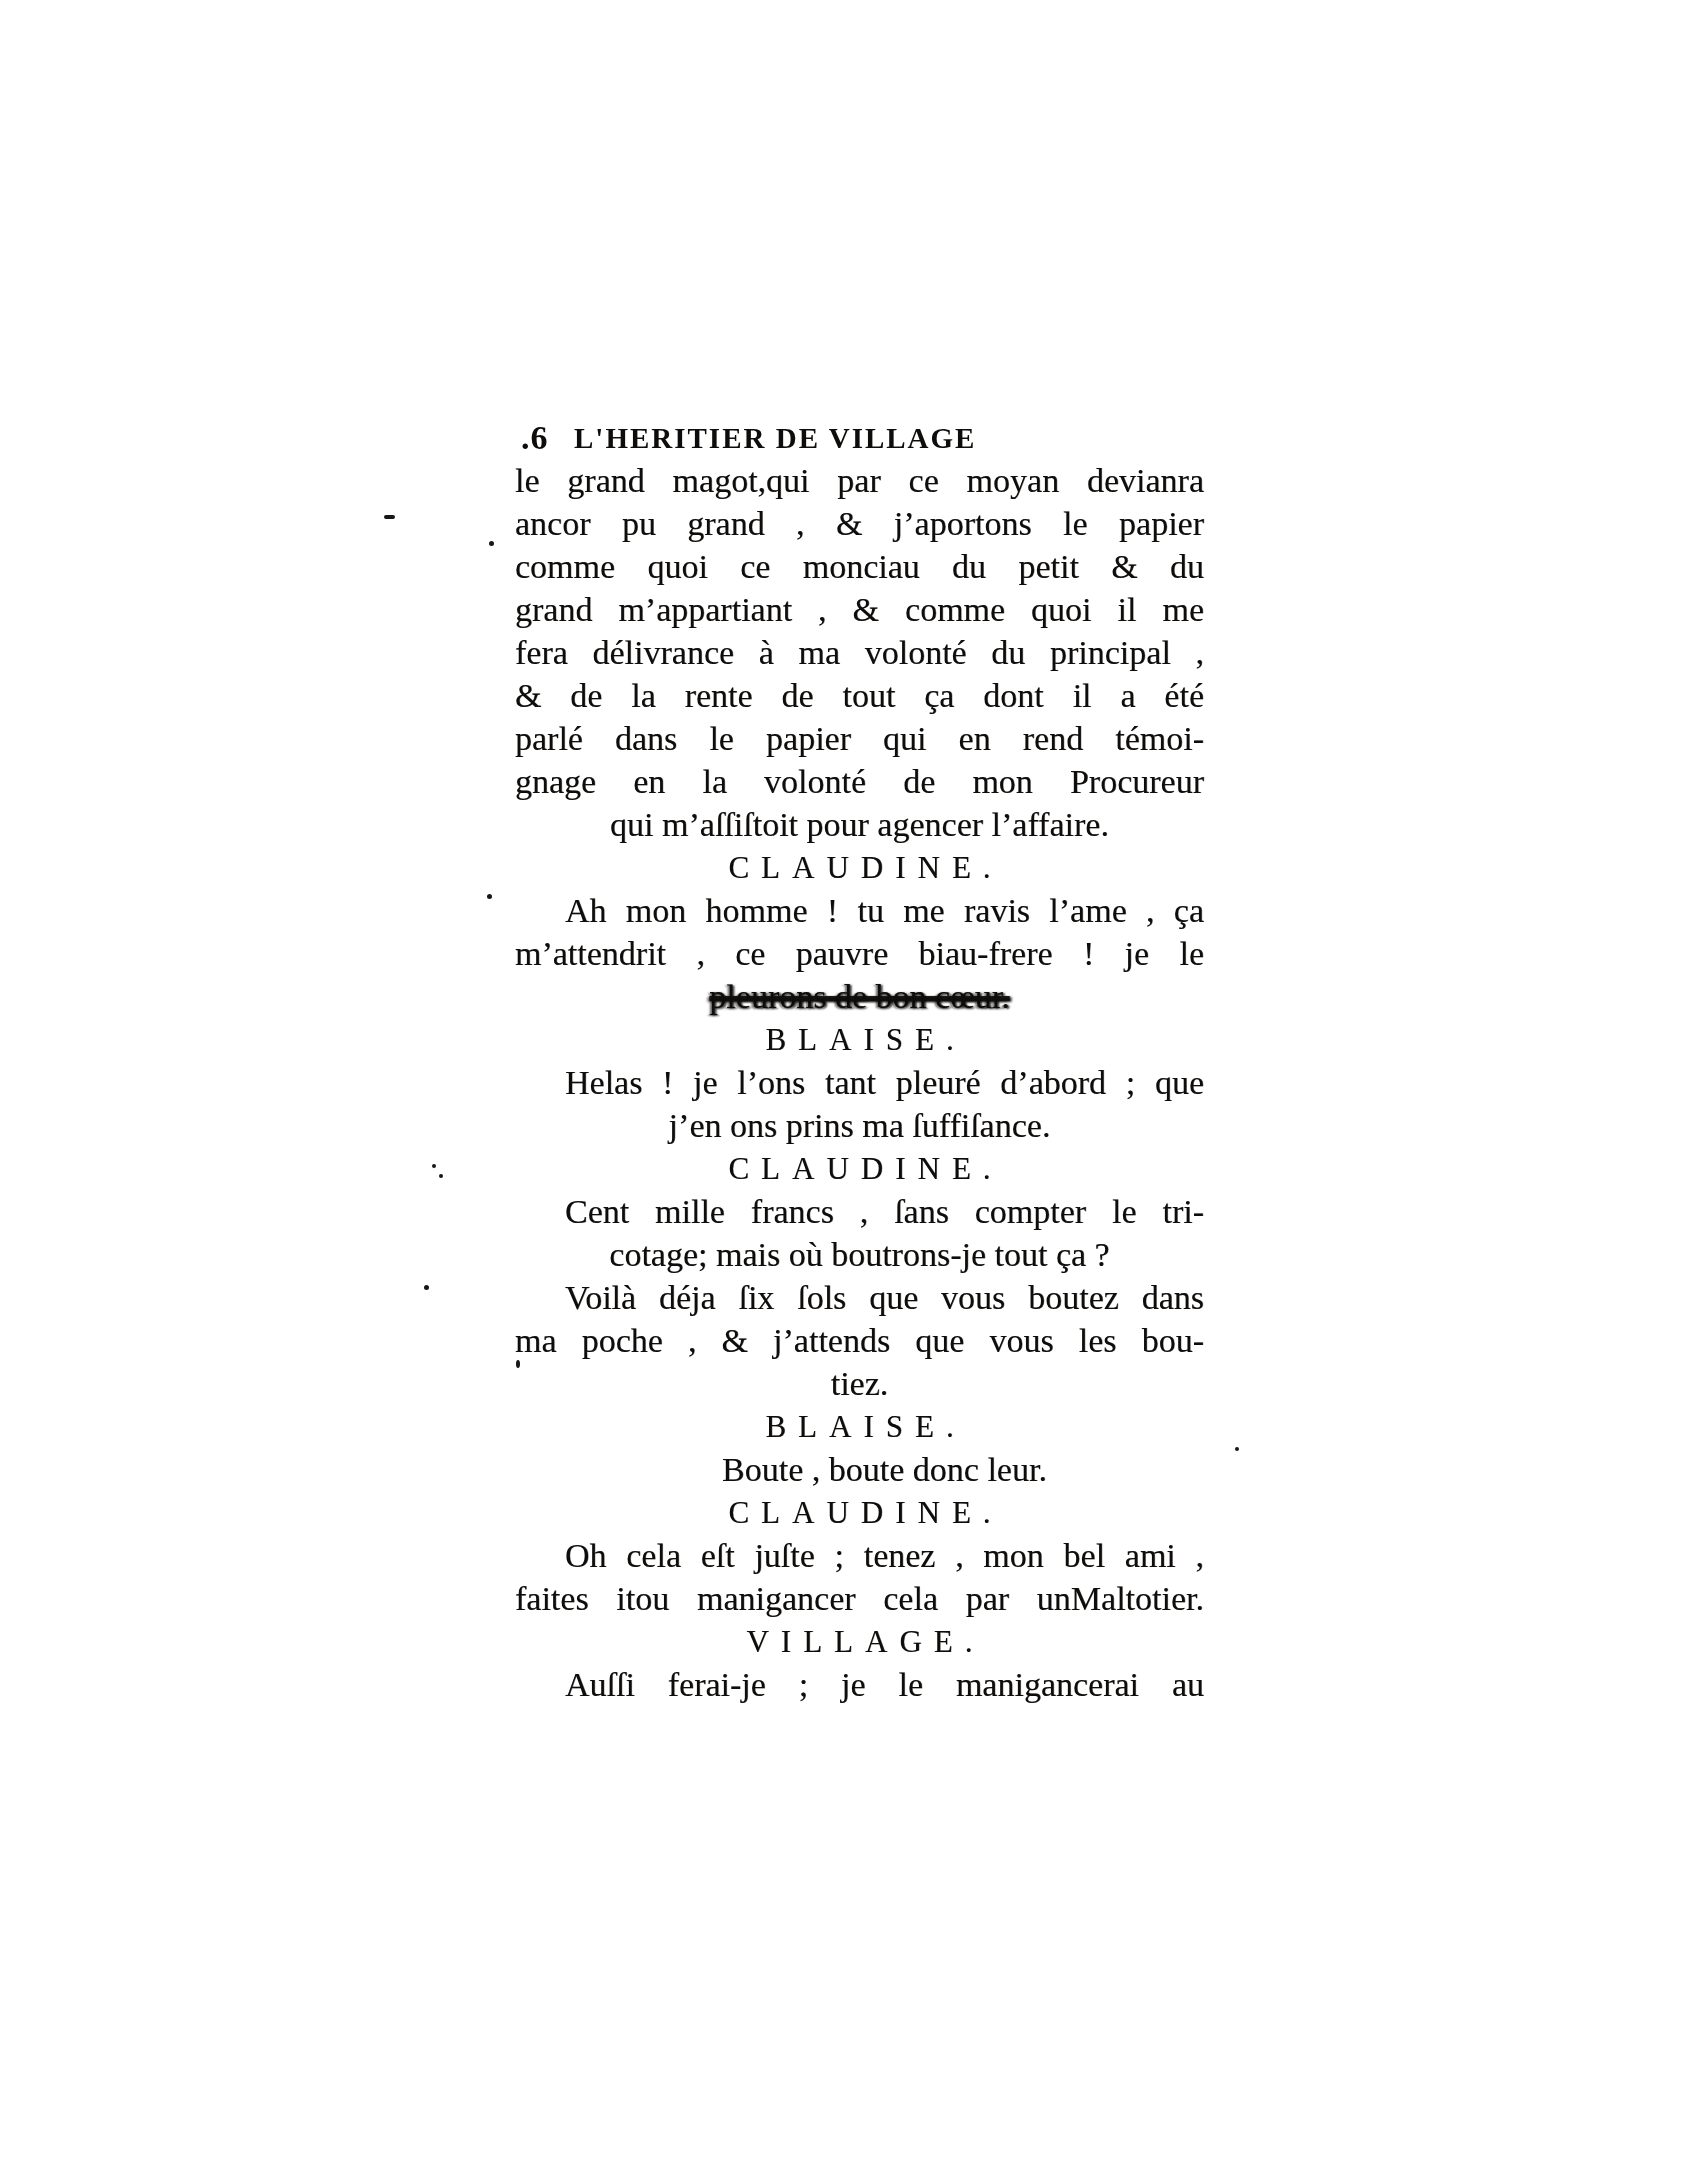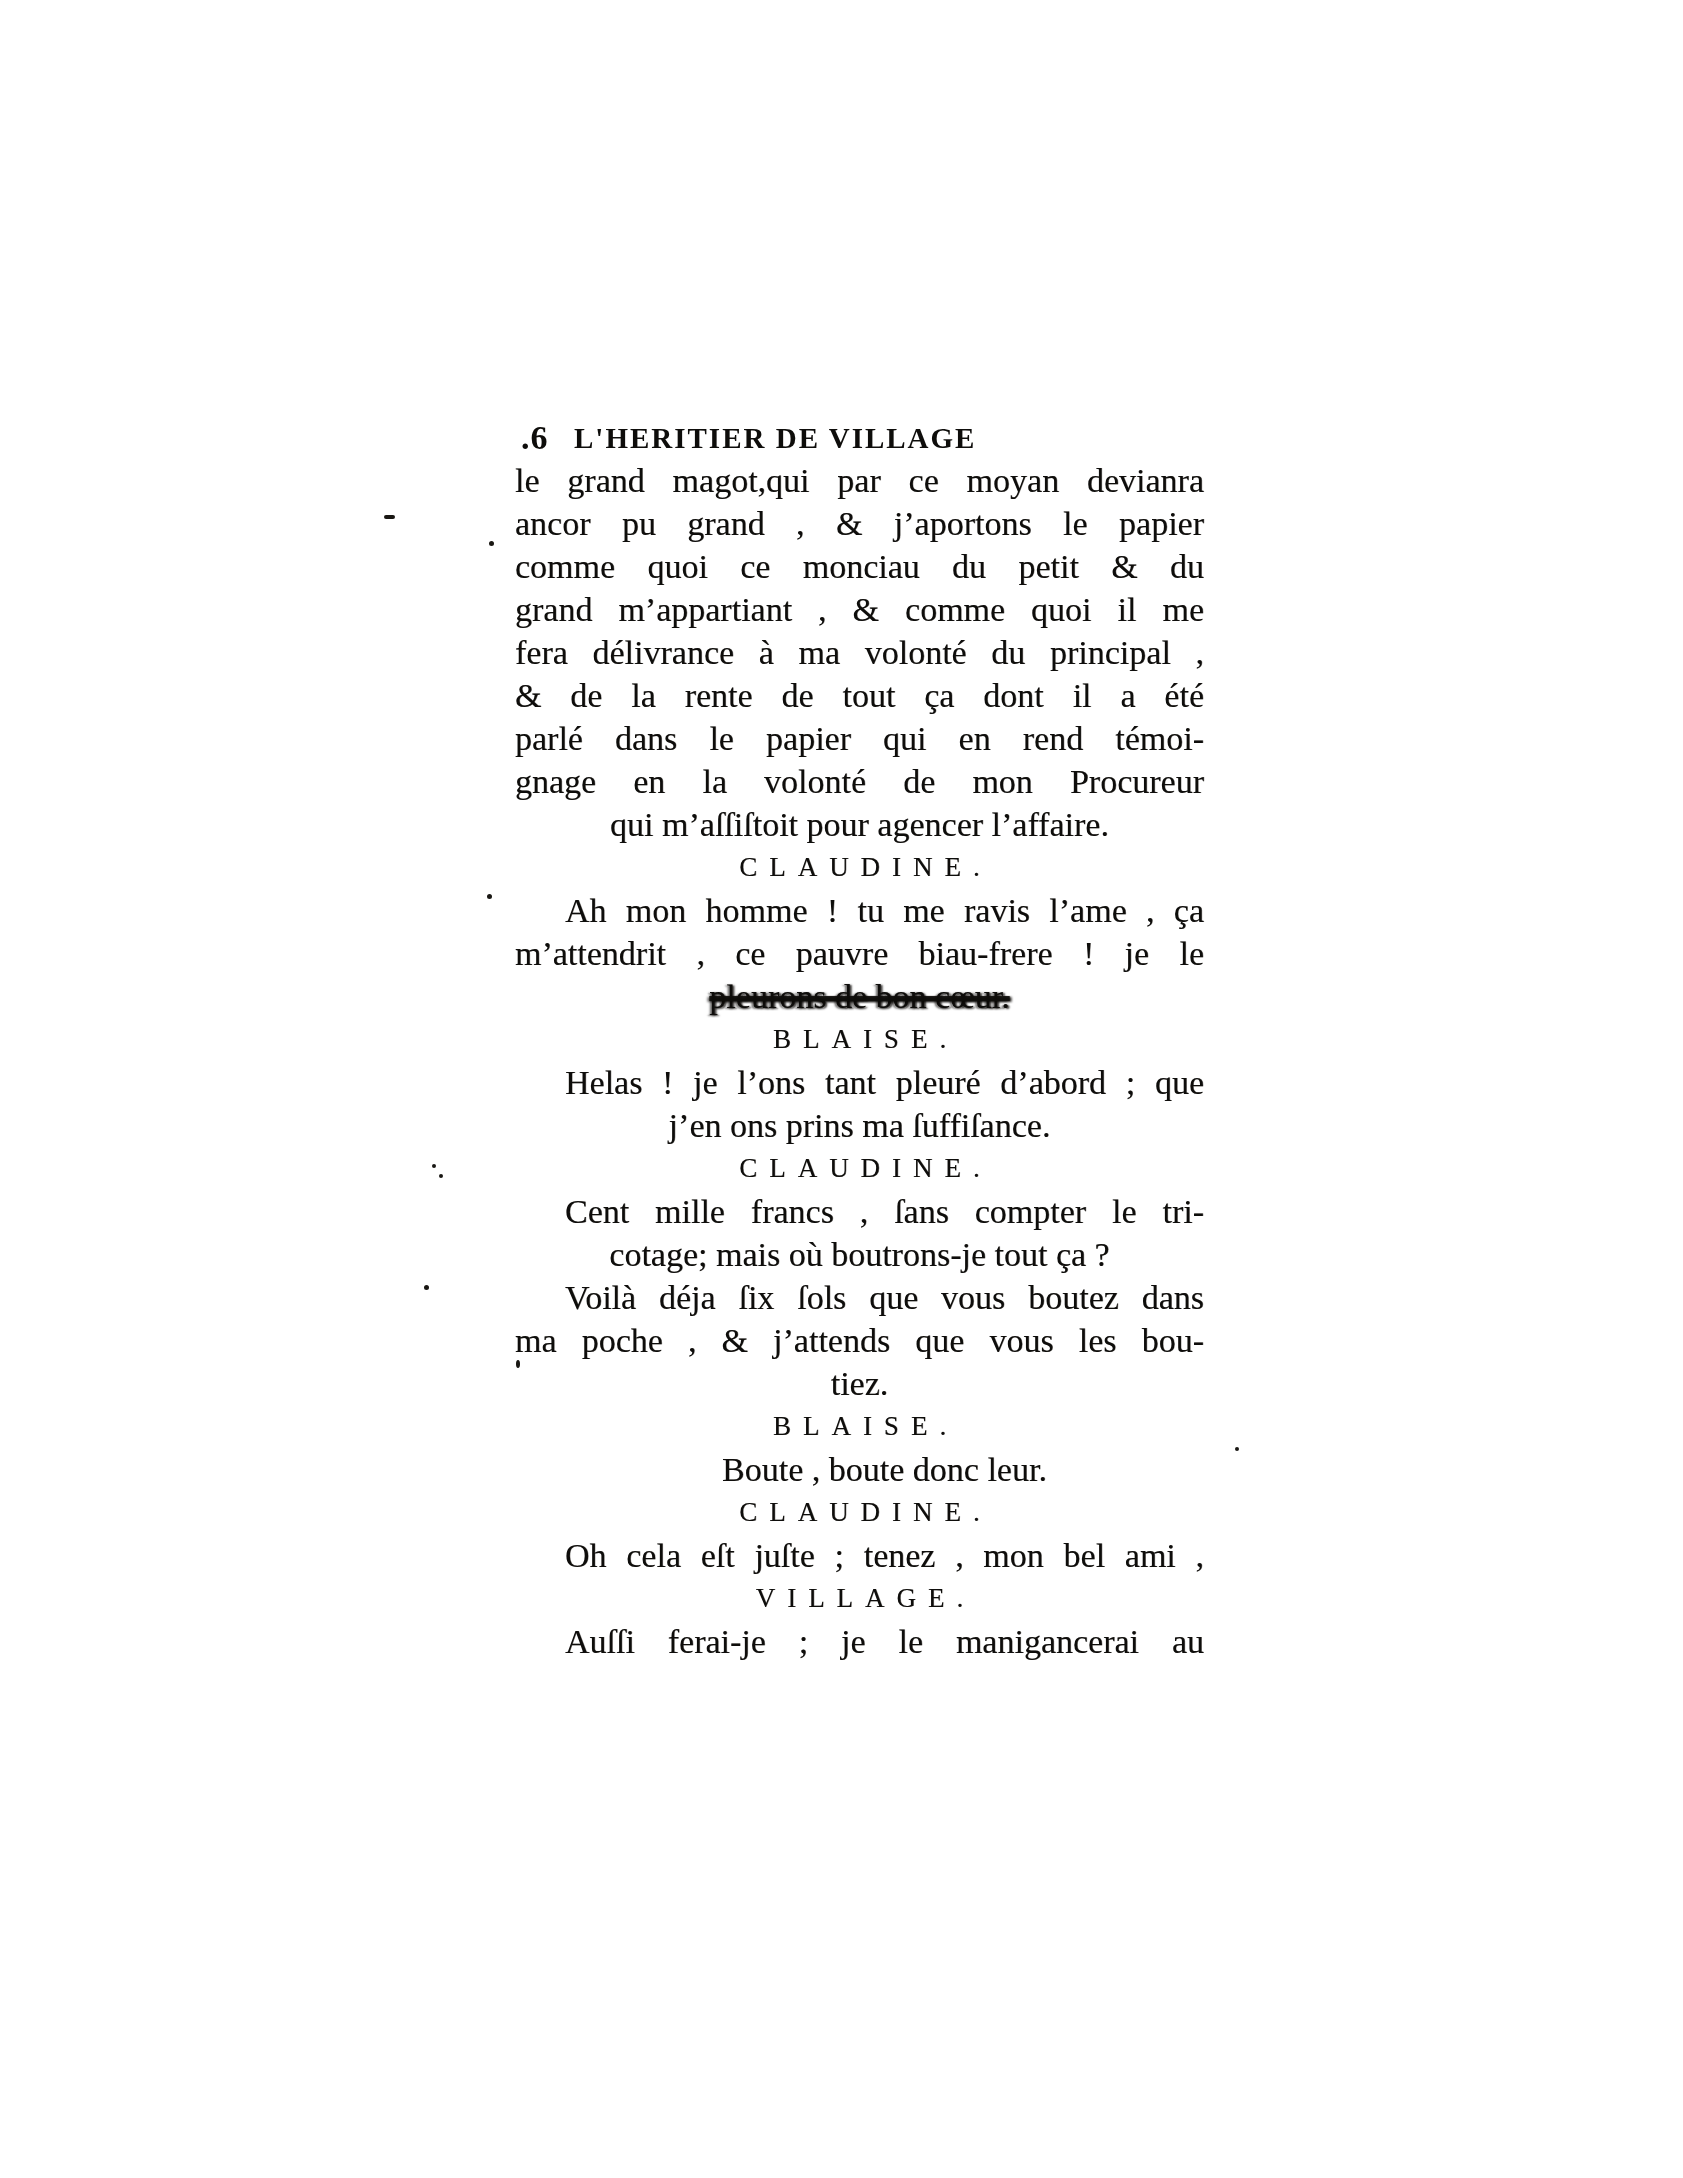--- a/index.html
+++ b/index.html
@@ -57,21 +57,21 @@
   }
   .line { min-height: 43px; }
   .fill {
     text-align: justify;
     text-align-last: justify;
   }
   .plain { text-align: center; }
   .indent { text-indent: 50px; }
   .speaker {
     text-align: center;
-    font-size: 27px;
+    font-size: 31px;
     letter-spacing: 12px;
     text-indent: 12px; 
   }
   .stage {
     text-align: justify;
     text-align-last: justify;
   }
   .stage-direction { font-style: italic; }
   .smudged {
     text-decoration: line-through;
@@ -120,20 +120,21 @@
       <div class="line speaker">CLAUDINE.</div>
       <div class="line fill indent">Cent mille francs , ſans compter le tri-</div>
       <div class="line plain">cotage; mais où boutrons-je tout ça ?</div>
       <div class="line fill indent">Voilà déja ſix ſols que vous boutez dans</div>
       <div class="line fill">ma poche , &amp; j’attends que vous les bou-</div>
       <div class="line plain">tiez.</div>
       <div class="line speaker">BLAISE.</div>
       <div class="line plain indent">Boute , boute donc leur.</div>
       <div class="line speaker">CLAUDINE.</div>
       <div class="line fill indent">Oh cela eſt juſte ; tenez , mon bel ami ,</div>
+      <div class="line fill">faites itou manigancer cela par unMaltotier.</div>
       <div class="line speaker">VILLAGE.</div>
       <div class="line fill indent">Auſſi ferai-je ; je le manigancerai au</div>
     </main>
 
   <div class="speck dash" style="left:384px; top:515px; width:11px; height:4px;"></div>
   <div class="speck" style="left:489px; top:541px; width:5px; height:5px;"></div>
   <div class="speck" style="left:487px; top:894px; width:5px; height:5px;"></div>
   <div class="speck" style="left:432px; top:1164px; width:4px; height:4px;"></div>
   <div class="speck" style="left:439px; top:1174px; width:4px; height:4px;"></div>
   <div class="speck" style="left:424px; top:1285px; width:5px; height:5px;"></div>

